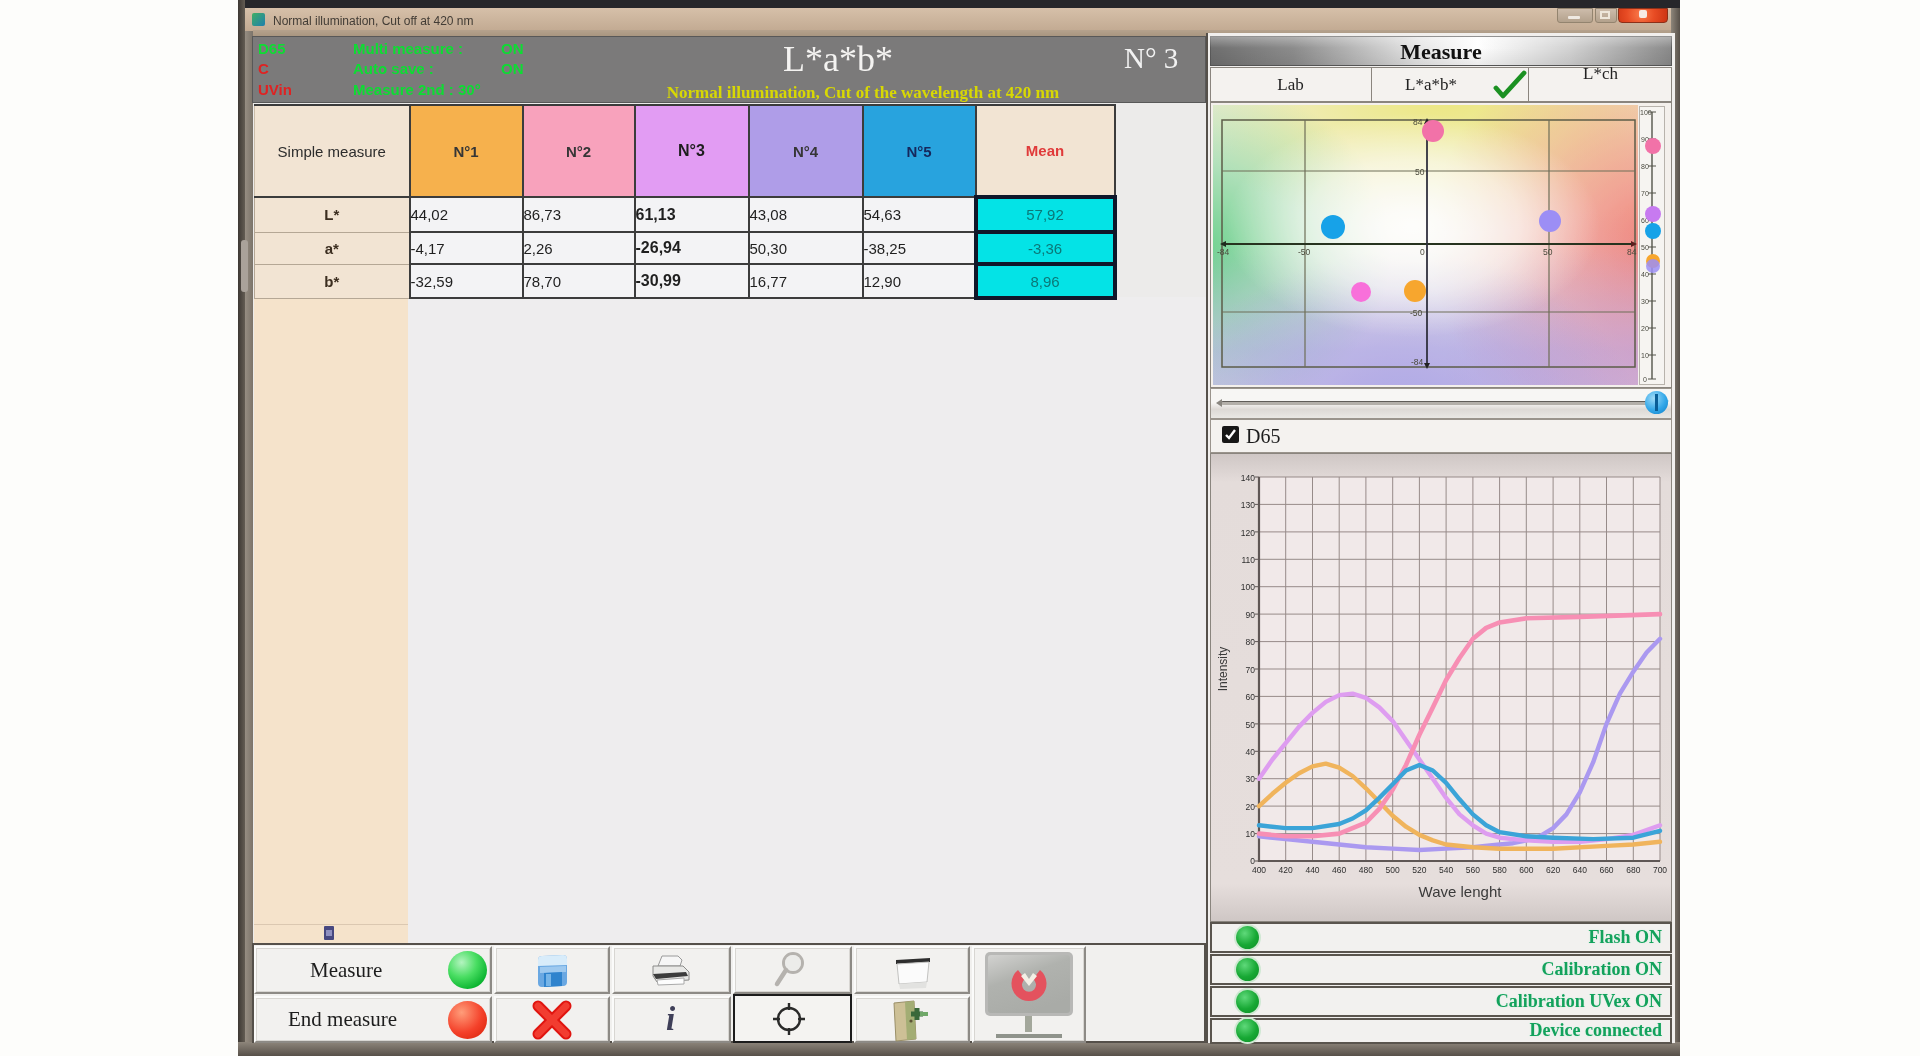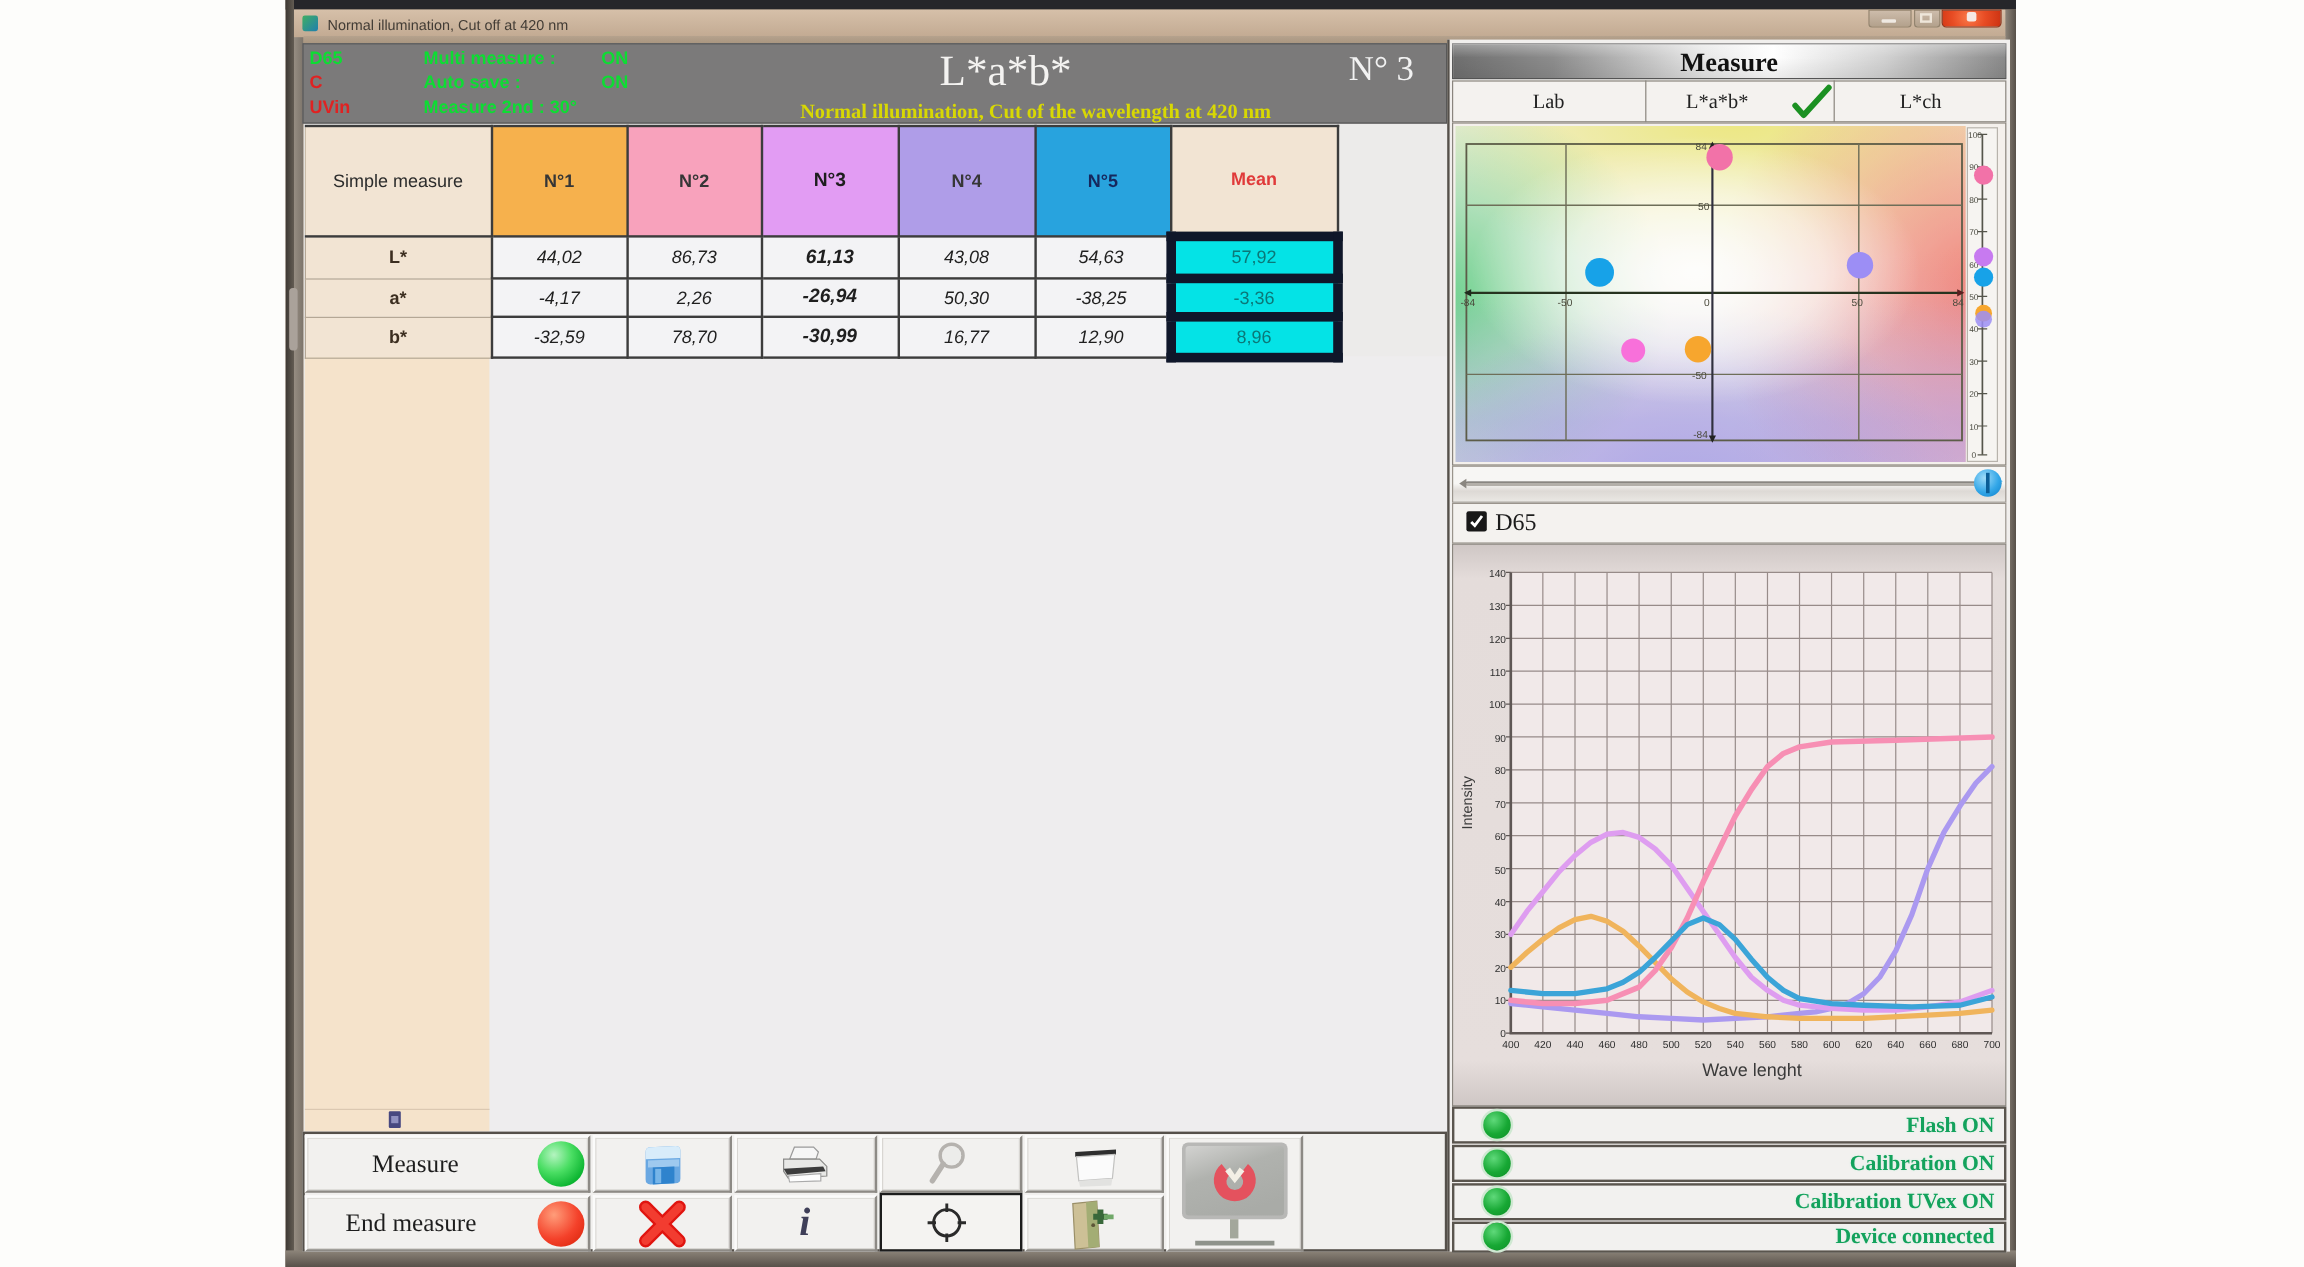--- a/index.html
+++ b/index.html
@@ -41,22 +41,22 @@
 <div class="abs" style="left:501px;top:40px;font-size:15px;font-weight:bold;color:#0ddd33;">ON</div>
 <div class="abs" style="left:353px;top:60px;font-size:15px;font-weight:bold;color:#0ddd33;">Auto save :</div>
 <div class="abs" style="left:501px;top:60px;font-size:15px;font-weight:bold;color:#0ddd33;">ON</div>
 <div class="abs" style="left:353px;top:81px;font-size:15px;font-weight:bold;color:#0ddd33;">Measure 2nd : 30°</div>
 <div class="abs serif" style="left:708px;top:38px;width:260px;text-align:center;font-size:36px;color:#f4f3f1;">L*a*b*</div>
 <div class="abs serif" style="left:1124px;top:42px;font-size:29px;color:#f2f2f2;">N° 3</div>
 <div class="abs serif" style="left:628px;top:83px;width:470px;text-align:center;font-size:17px;font-weight:bold;color:#d8d803;">Normal illumination, Cut of the wavelength at 420 nm</div>
 
 <div class="abs" style="left:254px;top:104px;z-index:3;">
 <style>
- td.v { background:#f3f3f5; border:2px solid #3c3c3c; text-align:center; font-size:15px; color:#1f1f1f;font-style:italic; }
- td.m { background:#04e3e6; border:8px solid #0f172a; text-align:center; font-size:15px; color:#0b7878; }
+ td.v { background:#f3f3f5; border:2px solid #3c3c3c; font-size:15px; color:#1f1f1f; }
+ td.m { background:#04e3e6; border:4px solid #0f172a; text-align:center; font-size:15px; color:#0b7878; }
 </style>
 <table style="border-collapse:collapse;table-layout:fixed;">
  <tbody>
         <tr style="height:92px;">
   <td style="width:155px;background:#f2e4d3;border:2px solid #3c3c3c;border-left:1px solid #cbbda9;text-align:center;font-size:15px;color:#2c2c2c;">Simple measure</td>
   <td style="width:113px;background:#f6b14d;border:2px solid #3c3c3c;text-align:center;font-size:15px;font-weight:bold;color:#363636;">N°1</td>
   <td style="width:112px;background:#f8a2bc;border:2px solid #3c3c3c;text-align:center;font-size:15px;font-weight:bold;color:#363636;">N°2</td>
   <td style="width:114px;background:#e29cf3;border:2px solid #3c3c3c;text-align:center;font-size:16px;font-weight:bold;color:#1e1e1e;">N°3</td>
   <td style="width:114px;background:#af9de8;border:2px solid #3c3c3c;text-align:center;font-size:15px;font-weight:bold;color:#363636;">N°4</td>
   <td style="width:113px;background:#28a3de;border:2px solid #3c3c3c;text-align:center;font-size:15px;font-weight:bold;color:#16275c;">N°5</td>
@@ -190,21 +190,21 @@
 
 <div class="abs" style="left:1210px;top:36px;width:462px;height:30px;background:linear-gradient(90deg,#6f6f6f 0%,#8c8c8c 18%,#e6e6e6 45%,#ffffff 58%,#d2d2d2 78%,#8a8a8a 100%);border:1px solid #5b5b5b;"></div>
 <div class="abs" style="left:1210px;top:36px;width:462px;height:30px;background:linear-gradient(rgba(255,255,255,0.35),rgba(255,255,255,0) 40%,rgba(0,0,0,0.08));"></div>
 <div class="abs serif" style="left:1210px;top:39px;width:462px;text-align:center;font-size:22px;font-weight:bold;color:#111;">Measure</div>
 
 <div class="abs" style="left:1210px;top:67px;width:462px;height:35px;background:#f4f2ef;border:1px solid #8a857e;"></div>
 <div class="abs" style="left:1371px;top:67px;width:1px;height:35px;background:#8a857e;"></div>
 <div class="abs" style="left:1528px;top:67px;width:1px;height:35px;background:#8a857e;"></div>
 <div class="abs serif" style="left:1210px;top:75px;width:161px;text-align:center;font-size:17px;color:#222;">Lab</div>
 <div class="abs serif" style="left:1371px;top:75px;width:120px;text-align:center;font-size:17px;color:#222;">L*a*b*</div>
-<div class="abs serif" style="left:1529px;top:75px;width:143px;text-align:center;font-size:17px;color:#222;">L*ch</div>
+<div class="abs serif" style="left:1529px;top:64px;width:143px;text-align:center;font-size:17px;color:#222;">L*ch</div>
 <svg class="abs" style="left:1490px;top:70px;" width="40" height="31" viewBox="0 0 40 31">
  <path d="M6 18 L13 26 L34 3" fill="none" stroke="#1b9122" stroke-width="4.8" stroke-linecap="round" stroke-linejoin="round"></path>
 </svg>
 
 <div class="abs" style="left:1210px;top:102px;width:462px;height:286px;background:#f4f0ec;border:1px solid #8a857e;"></div>
 
 <div class="abs" style="left:1213px;top:105px;width:425px;height:280px;background:
  radial-gradient(44% 40% at 47% 43%, rgba(255,255,255,0.96) 0%, rgba(255,255,255,0.55) 58%, rgba(255,255,255,0) 100%),
  radial-gradient(55% 60% at 45% 112%, rgba(124,112,226,0.55) 0%, rgba(124,112,226,0.28) 60%, rgba(124,112,226,0) 100%),
  linear-gradient(rgba(150,140,232,0) 50%, rgba(148,138,230,0.4) 88%),

